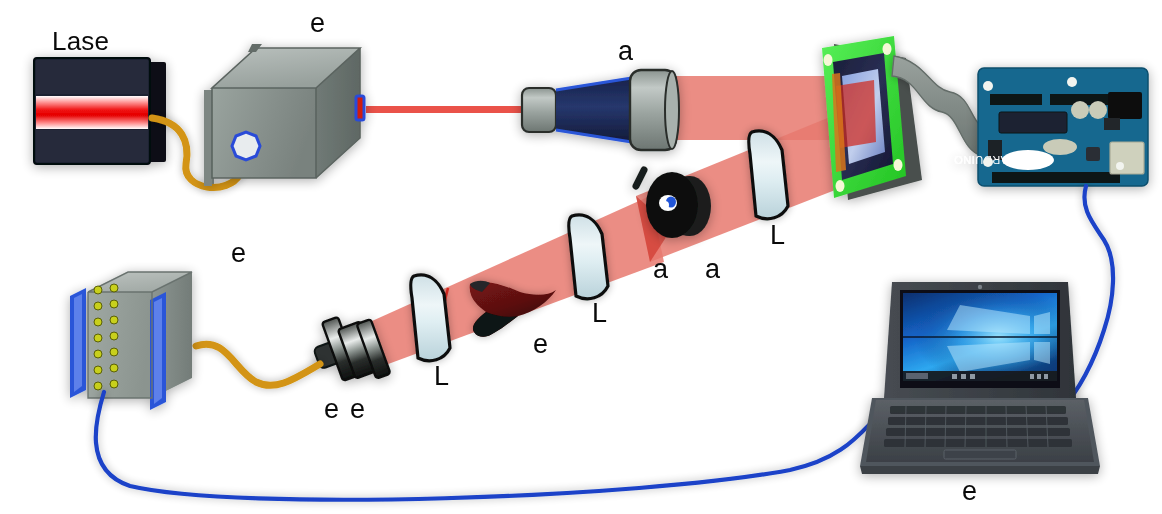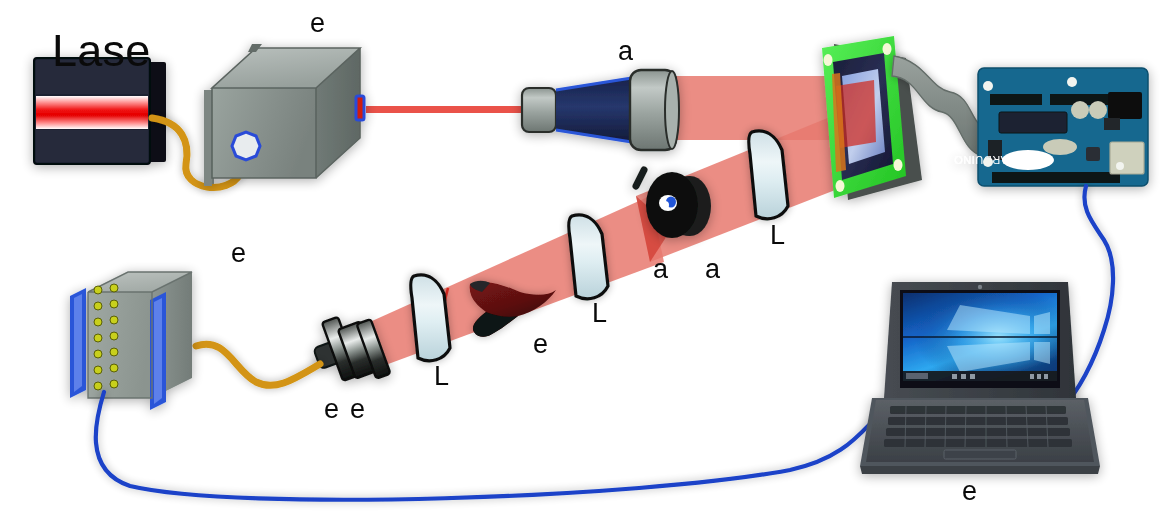--- a/index.html
+++ b/index.html
@@ -27,21 +27,21 @@
   .lbl {
     position: absolute;
     font-family: "Liberation Sans", sans-serif;
     color: #0a0a0a;
     white-space: nowrap;
     line-height: 1;
     user-select: none;
   }
   .lbl-letter { font-size: 27px; }
   .lbl-letter-l { font-size: 27px; }
-  .lbl-title { font-size: 45px; letter-spacing: 0.2px; }
+  .lbl-title { font-size: 26px; letter-spacing: 0.2px; }
 </style>
 </head>
 <body>
 
 <div id="stage">
 
   <svg id="diagram-svg" viewBox="0 0 1162 514" xmlns="http://www.w3.org/2000/svg">
 
     <defs>
 

